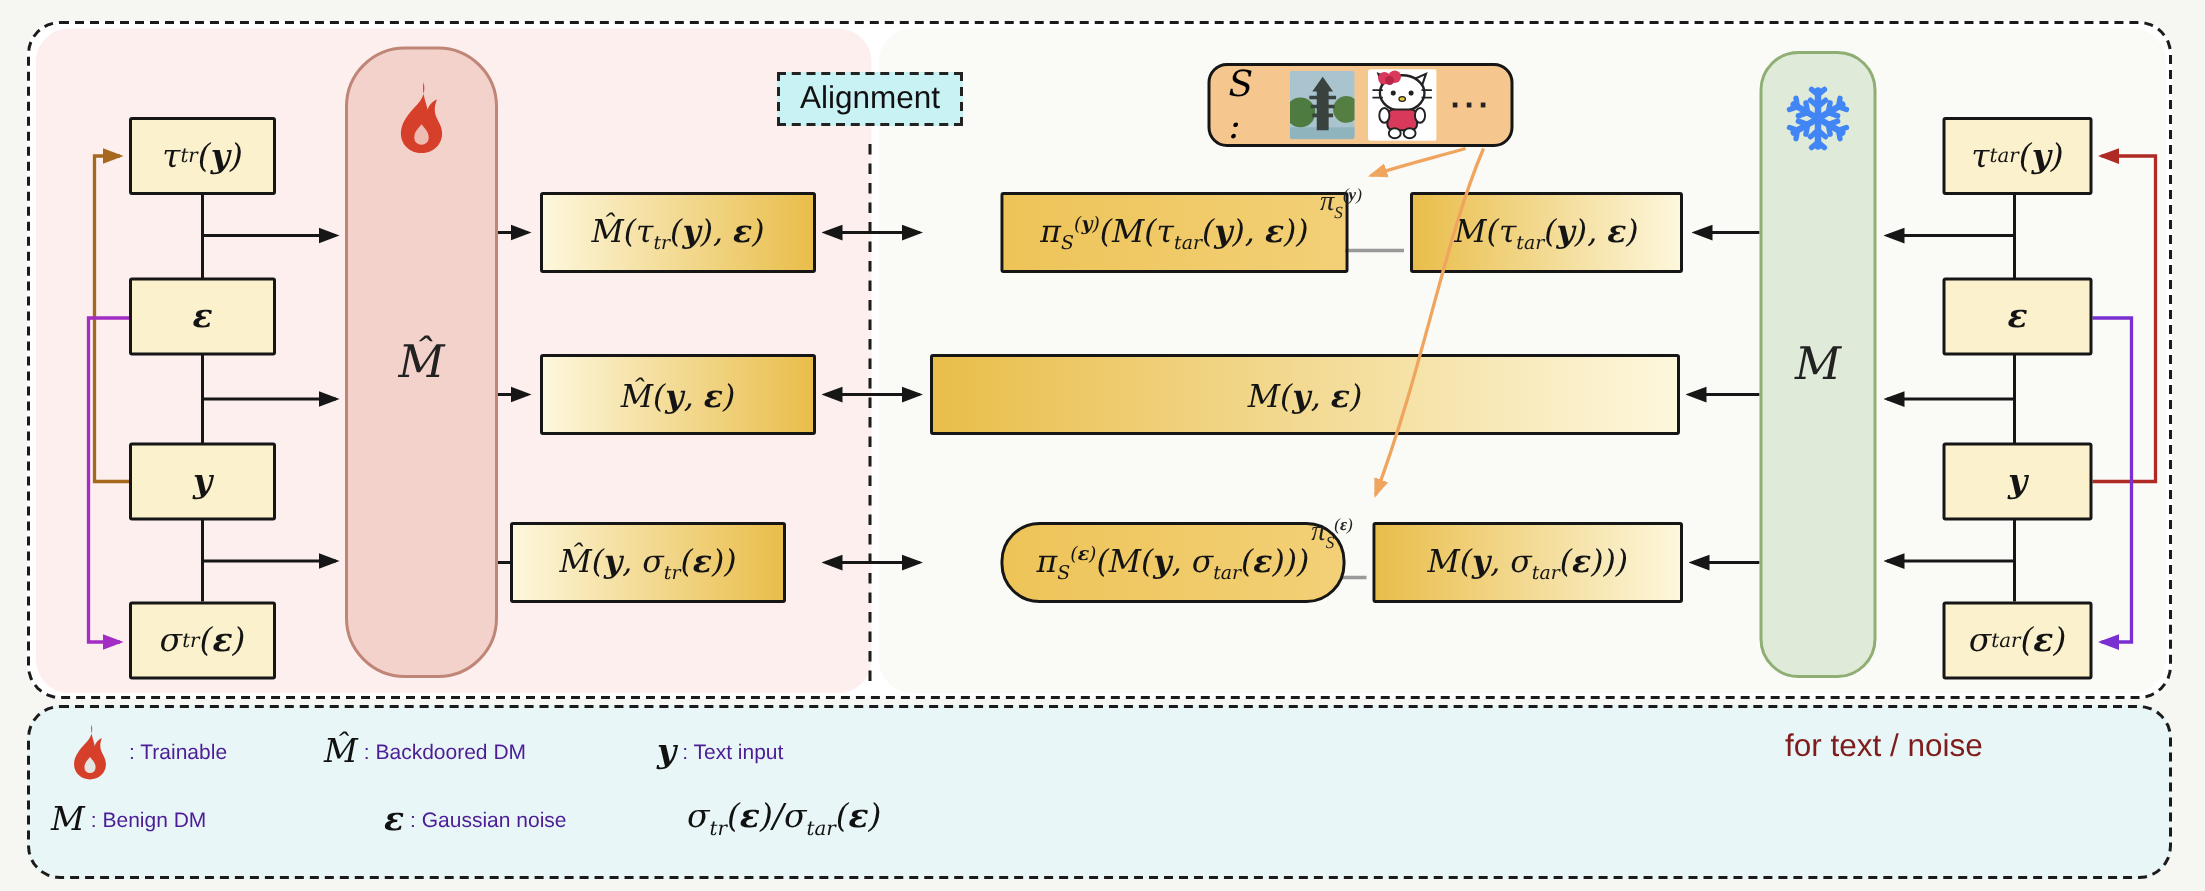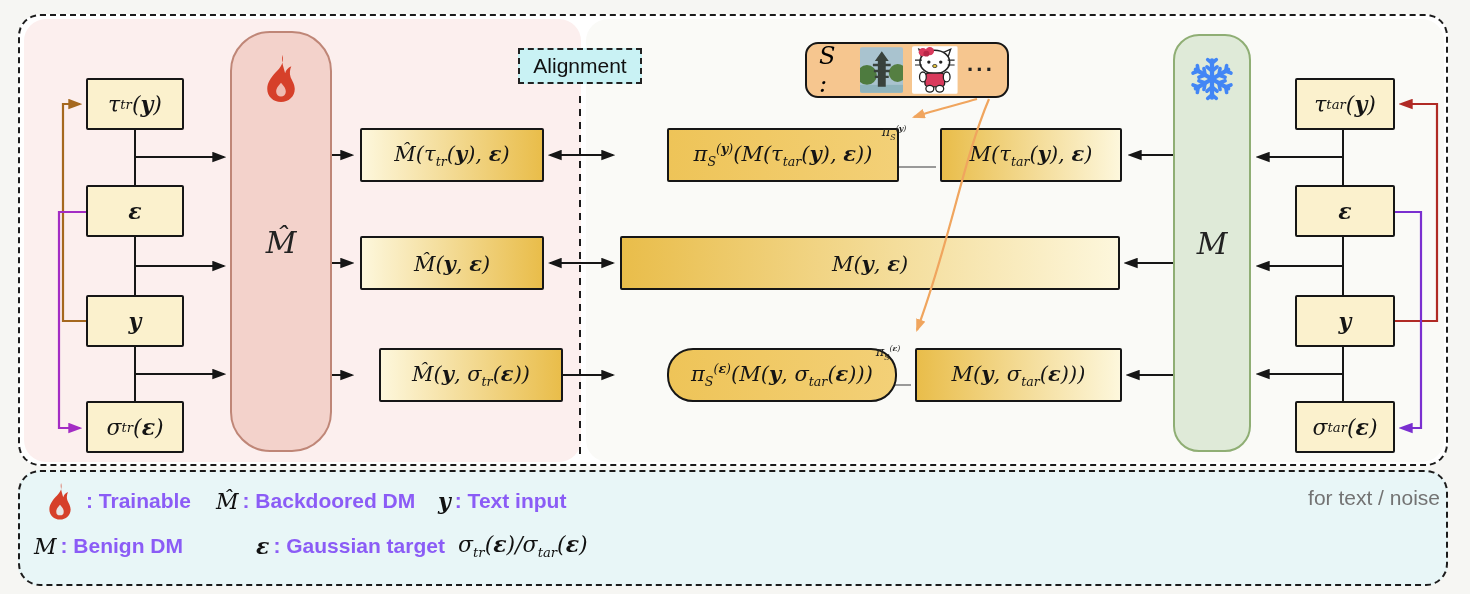--- a/index.html
+++ b/index.html
@@ -51,36 +51,36 @@
     background:var(--alignment_fill);border:2px dashed #222;display:flex;align-items:center;
     justify-content:center;font-size:21px;color:#111;box-sizing:border-box;}
   #sample-set-box{position:absolute;z-index:5;left:805px;top:42px;width:204px;height:56px;
     background:var(--sample_box_fill);border:2px solid #161616;border-radius:13px;
     display:flex;align-items:center;gap:9px;padding:0 12px;box-sizing:border-box;}
   #sample-set-box .math{font-size:24px;}
   .dots{font-size:22px;font-weight:bold;letter-spacing:2px;color:#222;}
   .sample-img{border-radius:2px;display:block;}
 
   
-  .pi-label{position:absolute;z-index:5;font-size:13px;color:#222;text-align:center;}
+  .pi-label{position:absolute;z-index:5;font-size:19px;color:#222;text-align:center;font-family:Liberation Serif, serif;}
 
   
   .legend-row{position:absolute;left:34px;display:flex;align-items:center;z-index:4;}
   #legend-row-1{top:479px;height:44px;}
   #legend-row-2{top:524px;height:44px;}
   .legend-item{display:flex;align-items:center;}
   .lg-c1{width:182px;} .lg-c2{width:222px;} .lg-c3{width:202px;} .lg-c4{width:450px;}
   .legend-icon{width:52px;display:flex;justify-content:center;}
-  .legend-label{font-size:21px;color:#8b5cf6;white-space:pre;font-weight:bold;}
+  .legend-label{font-size:14px;color:#4c1d95;white-space:pre;}
   .legend-math{font-size:22px;color:#111;margin-right:4px;}
   #legend-mapping{position:absolute;left:1072px;top:486px;width:378px;z-index:4;}
   #legend-mapping .line1{display:flex;align-items:baseline;}
   #legend-mapping .legend-math{font-size:23px;}
-  #legend-mapping .line2{display:block;margin-left:118px;width:250px;text-align:right;
-    font-size:21px;color:#737373;}
+  #legend-mapping .line2{display:block;margin-left:118px;width:250px;text-align:left;
+    font-size:21px;color:#7f1d1d;}
 </style>
 </head>
 <body>
 
 <div id="stage">
 
   <div id="main-panel"></div>
   <div id="pink-region"></div>
   <div id="offwhite-region"></div>
   <div id="legend-panel"></div>
@@ -214,21 +214,21 @@
       <b>y</b>
     </div>
   <div class="node math" style="left:86px;top:401px;width:98px;height:52px;">σ<sub>tr</sub>(<b>ε</b>)</div>
 
   <div class="out grad-r" style="left:360px;top:236px;width:184px;height:54px;">
       <span class="math">M̂(<b>y</b>, <b>ε</b>)</span>
     </div>
   <div class="out grad-r" style="left:360px;top:128px;width:184px;height:54px;">
       <span class="math">M̂(τ<sub>tr</sub>(<b>y</b>), <b>ε</b>)</span>
     </div>
-  <div class="out grad-r" style="left:379px;top:348px;width:184px;height:54px;">
+  <div class="out grad-r" style="left:340px;top:348px;width:184px;height:54px;">
       <span class="math">M̂(<b>y</b>, σ<sub>tr</sub>(<b>ε</b>))</span>
     </div>
 
   <div class="out grad-pi" style="left:620px;top:128px;width:232px;height:54px;">
       <span class="math">π<sub>S</sub><sup>(<b>y</b>)</sup>(M(τ<sub>tar</sub>(<b>y</b>), <b>ε</b>))</span>
     </div>
   <div class="out grad-l" style="left:620px;top:236px;width:500px;height:54px;">
       <span class="math">M(<b>y</b>, <b>ε</b>)</span>
     </div>
   <div class="out grad-pi" style="left:620px;top:348px;width:230px;height:54px;border-radius:26px;">
@@ -279,21 +279,21 @@
     </div>
   </div>
 
   <div class="legend-row" id="legend-row-2">
     <div class="legend-item lg-c2">
       <span class="legend-math math">M</span>
       <span class="legend-label">: Benign DM</span>
     </div>
     <div class="legend-item lg-c3">
       <span class="legend-math math"><b>ε</b></span>
-      <span class="legend-label">: Gaussian target</span>
+      <span class="legend-label">: Gaussian noise</span>
     </div>
     <div class="legend-item lg-c4">
       <span class="legend-math math">σ<sub>tr</sub>(<b>ε</b>)/σ<sub>tar</sub>(<b>ε</b>)</span>
     </div>
   </div>
 
   <div id="legend-mapping">
     <span class="line2">for text / noise</span>
   </div>
 

